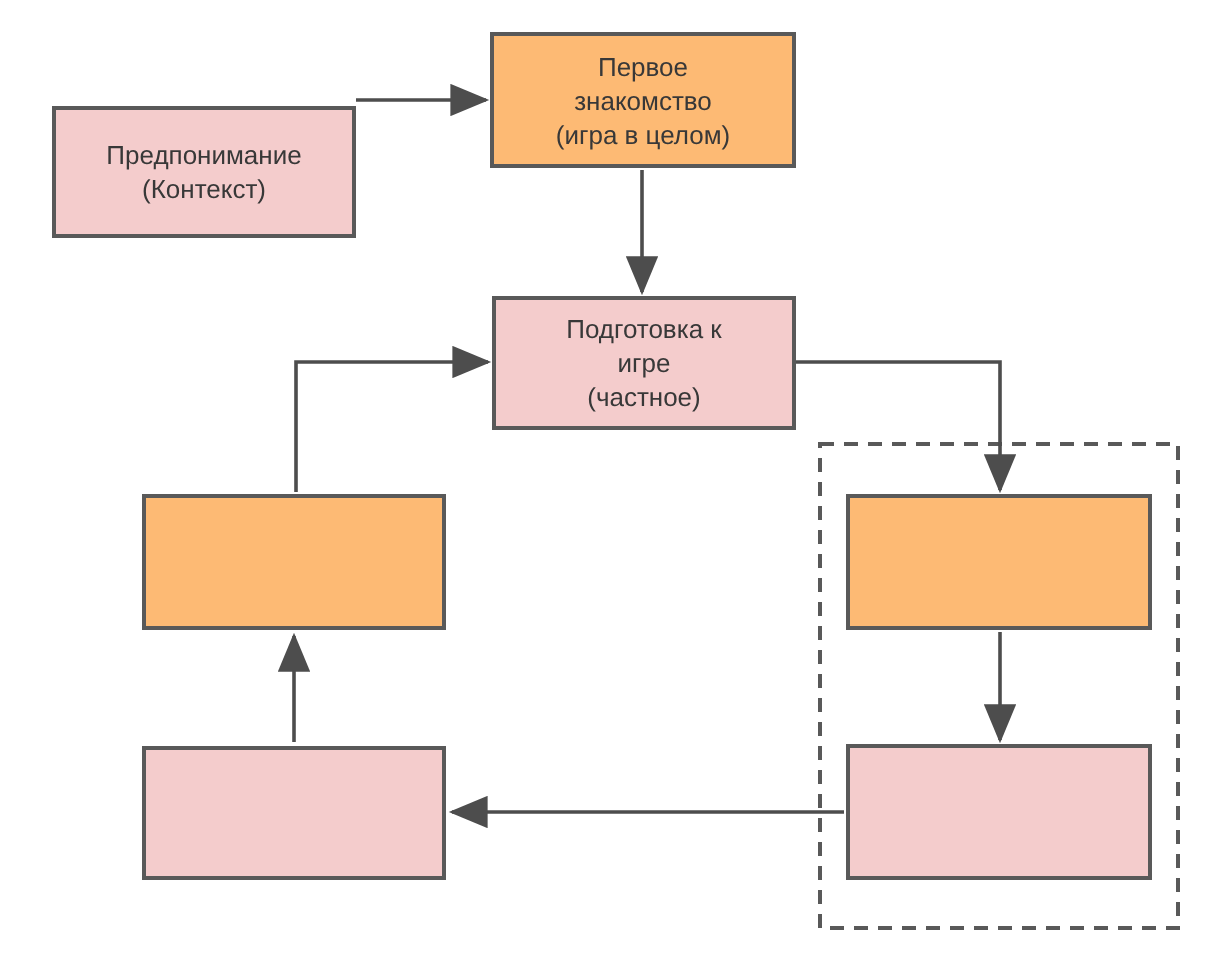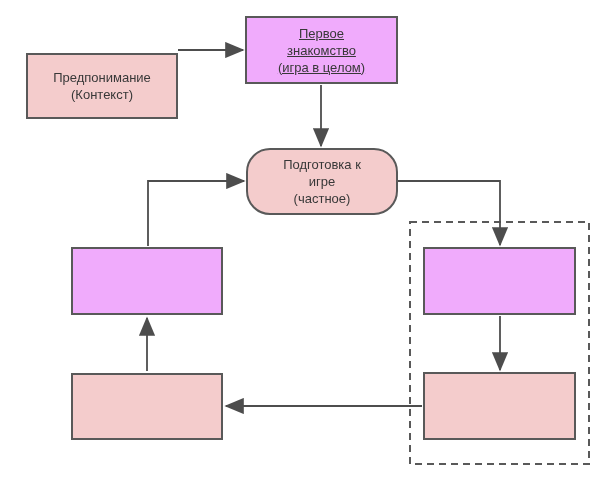--- a/index.html
+++ b/index.html
@@ -30,25 +30,25 @@
     display: flex;
     align-items: center;
     justify-content: center;
     text-align: center;
     white-space: pre-line;
     font-size: 13px;
     line-height: 17px;
     color: #383838;
   }
   .node.pink  { background: #f4cccc; }
-  .node.green { background: #f0abfc; text-decoration: underline; }
+  .node.green { background: #fdba74; }
 
   #node-precontext   { left: 26px;  top: 18px;  width: 152px; height: 66px; margin-top: 35px; }
   #node-first        { left: 245px; top: 16px;  width: 153px; height: 68px; }
-  #node-preparation  { left: 246px; top: 148px; width: 152px; height: 67px; border-radius: 24px; }
+  #node-preparation  { left: 246px; top: 148px; width: 152px; height: 67px; }
   #node-left-green   { left: 71px;  top: 247px; width: 152px; height: 68px; }
   #node-left-pink    { left: 71px;  top: 373px; width: 152px; height: 67px; }
   #node-right-green  { left: 423px; top: 247px; width: 153px; height: 68px; }
   #node-right-pink   { left: 423px; top: 372px; width: 153px; height: 68px; }
 </style>
 </head>
 <body>
 
 <div class="canvas">
 

